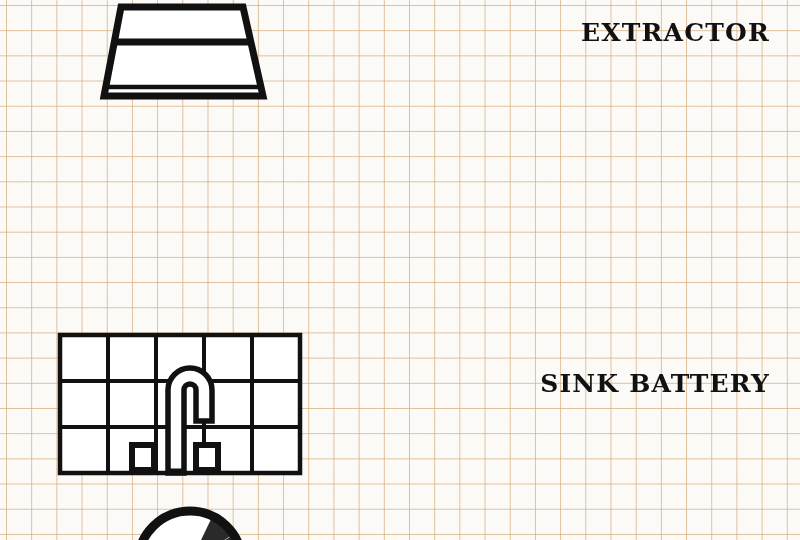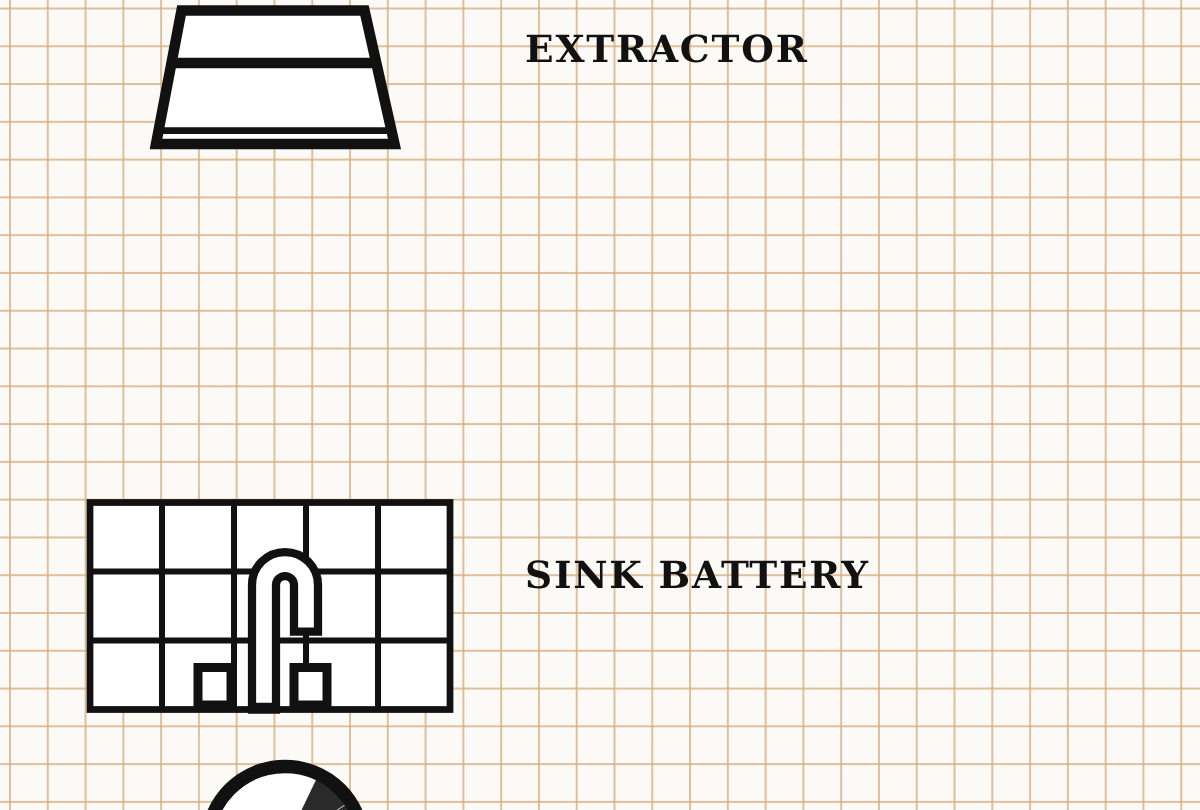--- a/index.html
+++ b/index.html
@@ -27,20 +27,21 @@
       linear-gradient(to bottom, rgba(214,172,124,0.75) 1px, transparent 1px);
     background-size: 25.2px 25.2px;
     background-position: 6px 5px;
   }
 
   
   .legend-row {
     position: absolute;
     left: 0;
     width: 800px;
+    text-align: right;
   }
   .icon-cell {
     position: absolute;
     left: 0;
     top: 0;
     width: 330px;
     height: 100%;
   }
   .label-cell {
     position: absolute;

